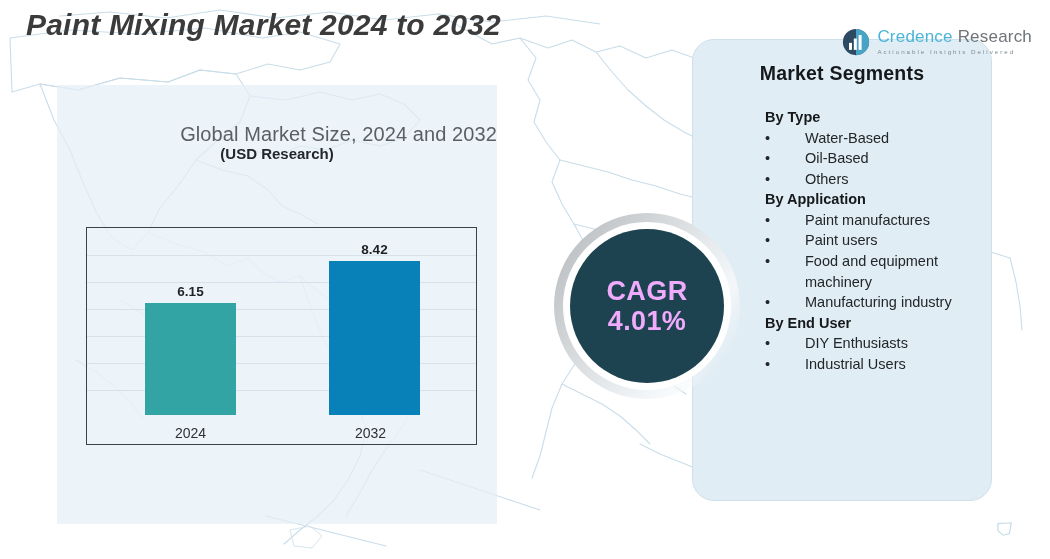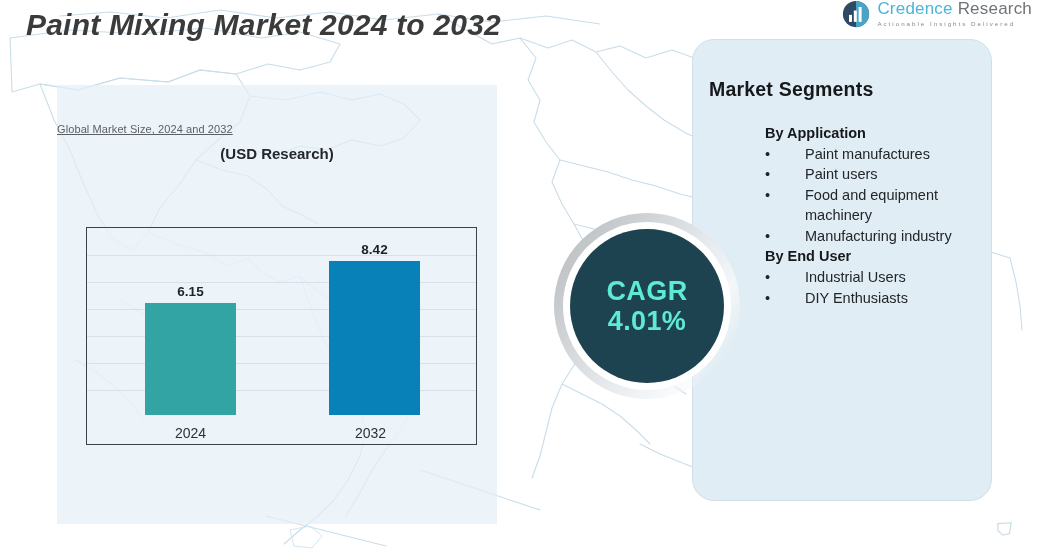--- a/index.html
+++ b/index.html
@@ -28,21 +28,21 @@
     font-weight: bold;
     font-style: italic;
     color: #3b3b3b;
     letter-spacing: 0.2px;
     z-index: 6;
     white-space: nowrap;
   }
 
   .logo {
     position: absolute;
-    right: 18px; top: 0;
+    right: 18px; top: 28px;
     display: flex;
     align-items: flex-start;
     gap: 7px;
     z-index: 6;
   }
   .logo-mark { width: 28px; height: 28px; flex: none; }
   .logo-text { display: flex; flex-direction: column; line-height: 1; }
   .logo-name { font-size: 17px; letter-spacing: .2px; white-space: nowrap; }
   .logo-name .c1 { color: #4bb4d8; }
   .logo-name .c2 { color: #6f7479; }
@@ -59,25 +59,24 @@
     position: absolute;
     left: 57px; top: 85px;
     width: 440px; height: 439px;
     background: rgba(228,238,247,0.72);
     z-index: 1;
   }
   .chart-title {
     position: absolute;
     left: 0; top: 38px;
     width: 100%;
-    text-align: left;
-    font-size: 11px;
+    text-align: right;
+    font-size: 20px;
     color: #5b5f63;
     letter-spacing: .1px;
-    text-decoration: underline;
   }
   .chart-subtitle {
     position: absolute;
     left: 0; top: 60px;
     width: 100%;
     text-align: center;
     font-size: 15px;
     font-weight: bold;
     color: #23272b;
   }
@@ -142,44 +141,43 @@
   .cagr-circle {
     position: absolute;
     left: 16px; top: 16px;
     width: 154px; height: 154px;
     border-radius: 50%;
     background: #1d4350;
     display: flex;
     flex-direction: column;
     align-items: center;
     justify-content: center;
-    color: #5eead4;
+    color: #f0abfc;
   }
   .cagr-circle .l1 { font-size: 27px; font-weight: bold; letter-spacing: .4px; line-height: 1.12; }
   .cagr-circle .l2 { font-size: 27px; font-weight: bold; letter-spacing: .4px; line-height: 1.12; }
 
   
   .segments-panel {
     position: absolute;
     left: 692px; top: 39px;
     width: 300px; height: 462px;
     background: #e1edf4;
     border: 1px solid #cfe0ea;
     border-radius: 22px;
     z-index: 2;
     padding: 22px 16px 10px 16px;
   }
   .segments-title {
-    text-align: left;
+    text-align: center;
     font-size: 19.5px;
     font-weight: bold;
     color: #16191c;
     letter-spacing: .2px;
     margin-bottom: 22px;
-    margin-top: 16px;
   }
   .seg-group { margin-bottom: 0px; }
   .seg-head {
     font-size: 14.5px;
     font-weight: bold;
     color: #16191c;
     margin-left: 56px;
     line-height: 1.42;
   }
   .seg-item {
@@ -296,29 +294,35 @@
   <div class="cagr-circle">
     <span class="l1">CAGR</span>
     <span class="l2">4.01%</span>
   </div>
 </div>
 
 <div class="segments-panel">
   <div class="segments-title">Market Segments</div>
   <div id="segment-groups">
       <div class="seg-group">
+        <div class="seg-head">By Type</div>
+        <div class="seg-item"><span class="bullet">•</span>Water-Based</div>
+        <div class="seg-item"><span class="bullet">•</span>Oil-Based</div>
+        <div class="seg-item"><span class="bullet">•</span>Others</div>
+      </div>
+      <div class="seg-group">
         <div class="seg-head">By Application</div>
         <div class="seg-item"><span class="bullet">•</span>Paint manufactures</div>
         <div class="seg-item"><span class="bullet">•</span>Paint users</div>
         <div class="seg-item"><span class="bullet">•</span>Food and equipment machinery</div>
         <div class="seg-item"><span class="bullet">•</span>Manufacturing industry</div>
       </div>
       <div class="seg-group">
         <div class="seg-head">By End User</div>
+        <div class="seg-item"><span class="bullet">•</span>DIY Enthusiasts</div>
         <div class="seg-item"><span class="bullet">•</span>Industrial Users</div>
-        <div class="seg-item"><span class="bullet">•</span>DIY Enthusiasts</div>
       </div>
     </div>
 </div>
 
 <svg class="corner-mark" viewBox="0 0 20 18">
   <path d="M2,3 L17,2 L15,14 L8,16 L2,11 Z" fill="none" stroke="#c6dbe7" stroke-width="1.3"></path>
 </svg>
 
 </body></html>

